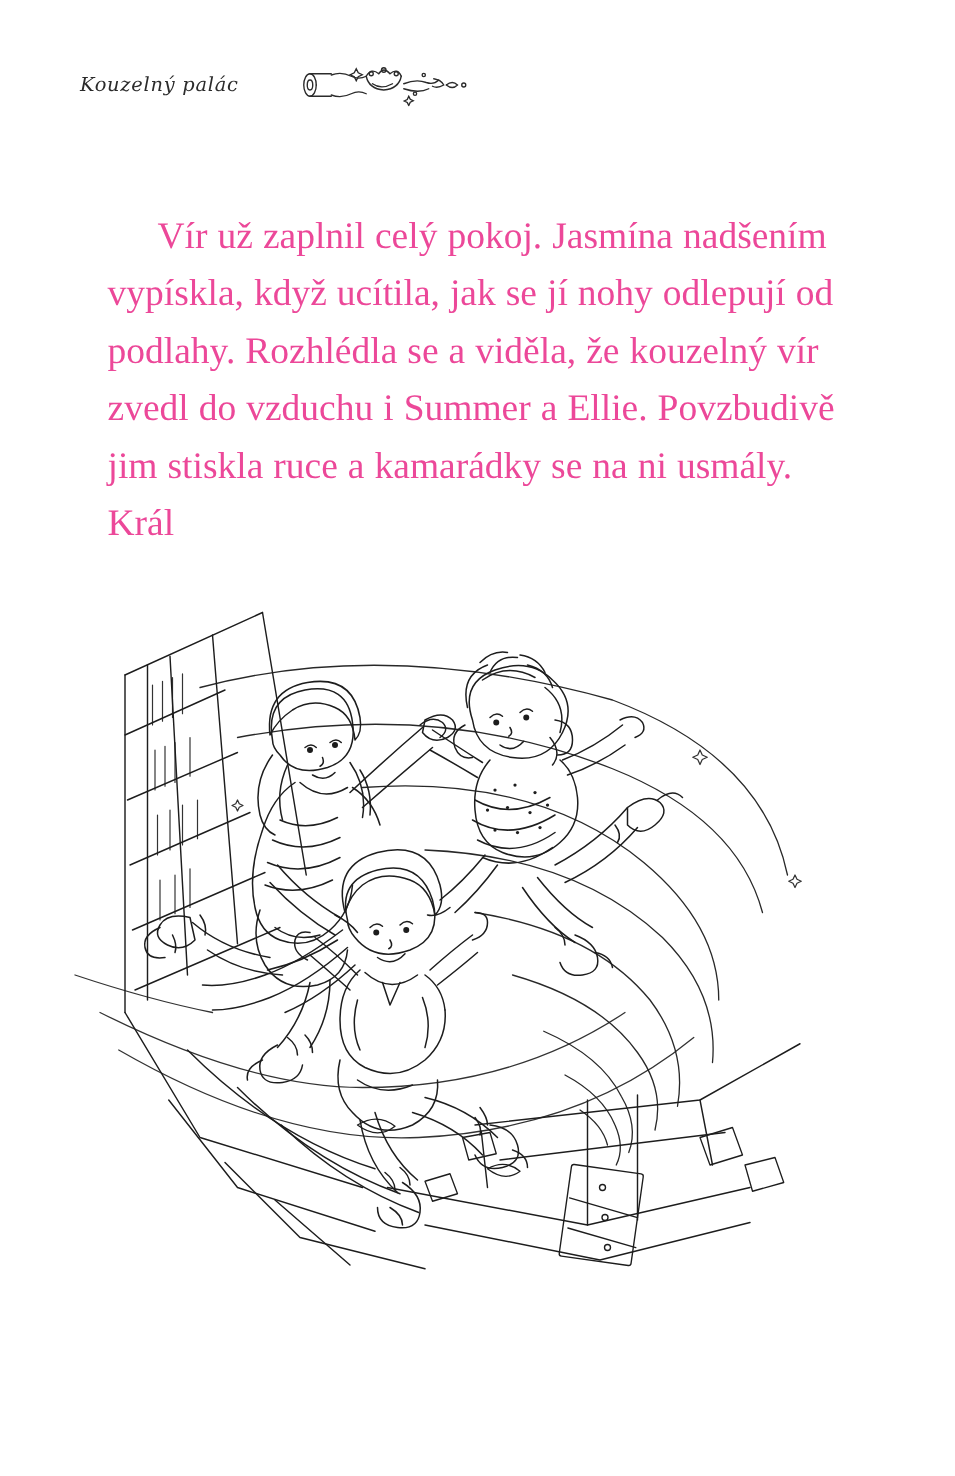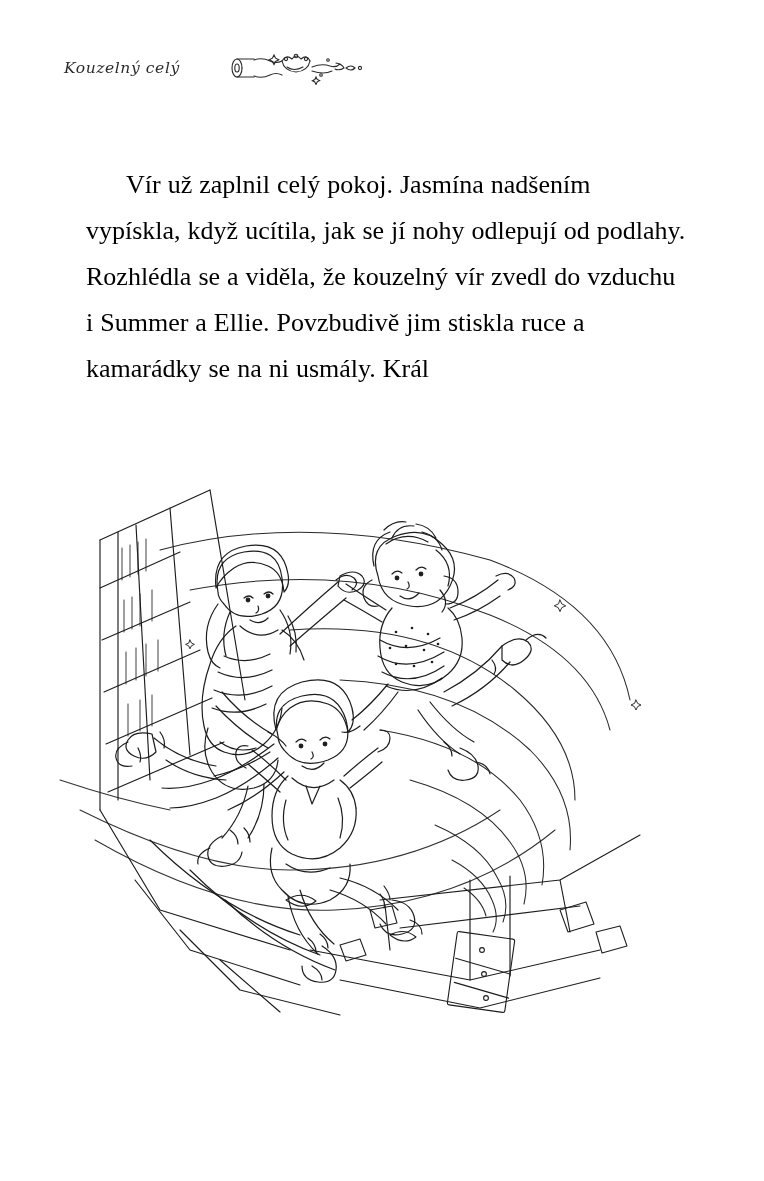--- a/index.html
+++ b/index.html
@@ -45,23 +45,23 @@
     line-height: 0;
   }
 
   
   .body-text {
     position: absolute;
     top: 136px;
     left: 86px;
     width: 600px;
     font-family: "Liberation Serif", serif;
-    font-size: 26px;
+    font-size: 30px;
     line-height: 46px;
-    color: #000000;
+    color: #ec4899;
     text-align: left;
     text-indent: 40px;
     word-spacing: 0.5px;
   }
 
   
   .illustration {
     position: absolute;
     top: 480px;
     left: 40px;
@@ -73,21 +73,21 @@
     width: 100%;
     height: 100%;
   }
 </style>
 </head>
 <body>
 
 <div class="page">
 
   <div class="running-head">
-    <span class="rh-title">Kouzelný celý</span>
+    <span class="rh-title">Kouzelný palác</span>
     <span class="rh-orn">
       <svg width="140" height="34" viewBox="0 0 140 34" fill="none" stroke="#2b2b2b" stroke-width="1.1" stroke-linecap="round">
 
         <ellipse cx="13" cy="17" rx="5" ry="9"></ellipse>
         <path d="M13 8 L30 8 M13 26 L30 26"></path>
         <path d="M18 17 a3 5 0 0 1 0 0"></path>
         <ellipse cx="13" cy="17" rx="2.2" ry="4"></ellipse>
 
         <path d="M30 9 q8 -3 16 1 q6 3 12 0"></path>
         <path d="M30 25 q8 3 16 -1 q6 -3 12 0"></path>

